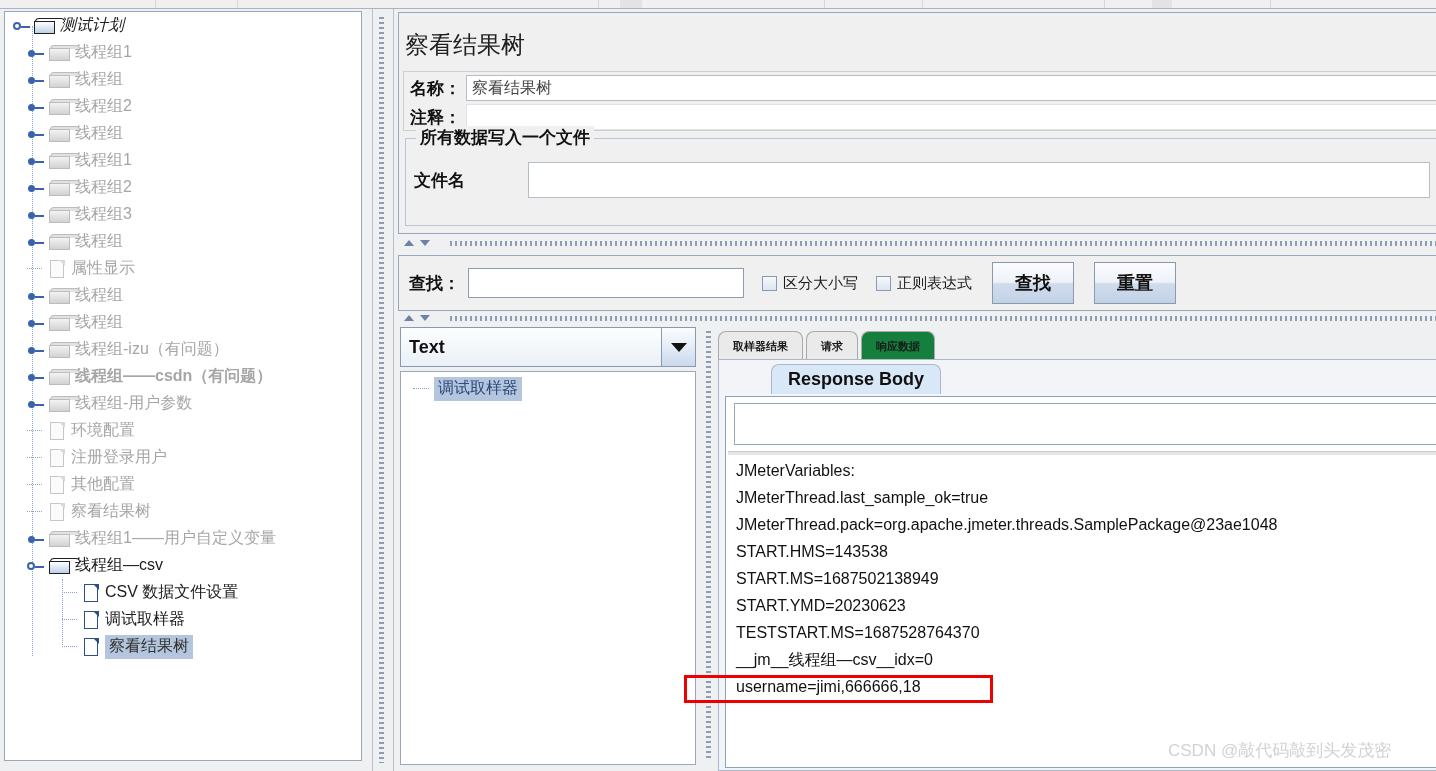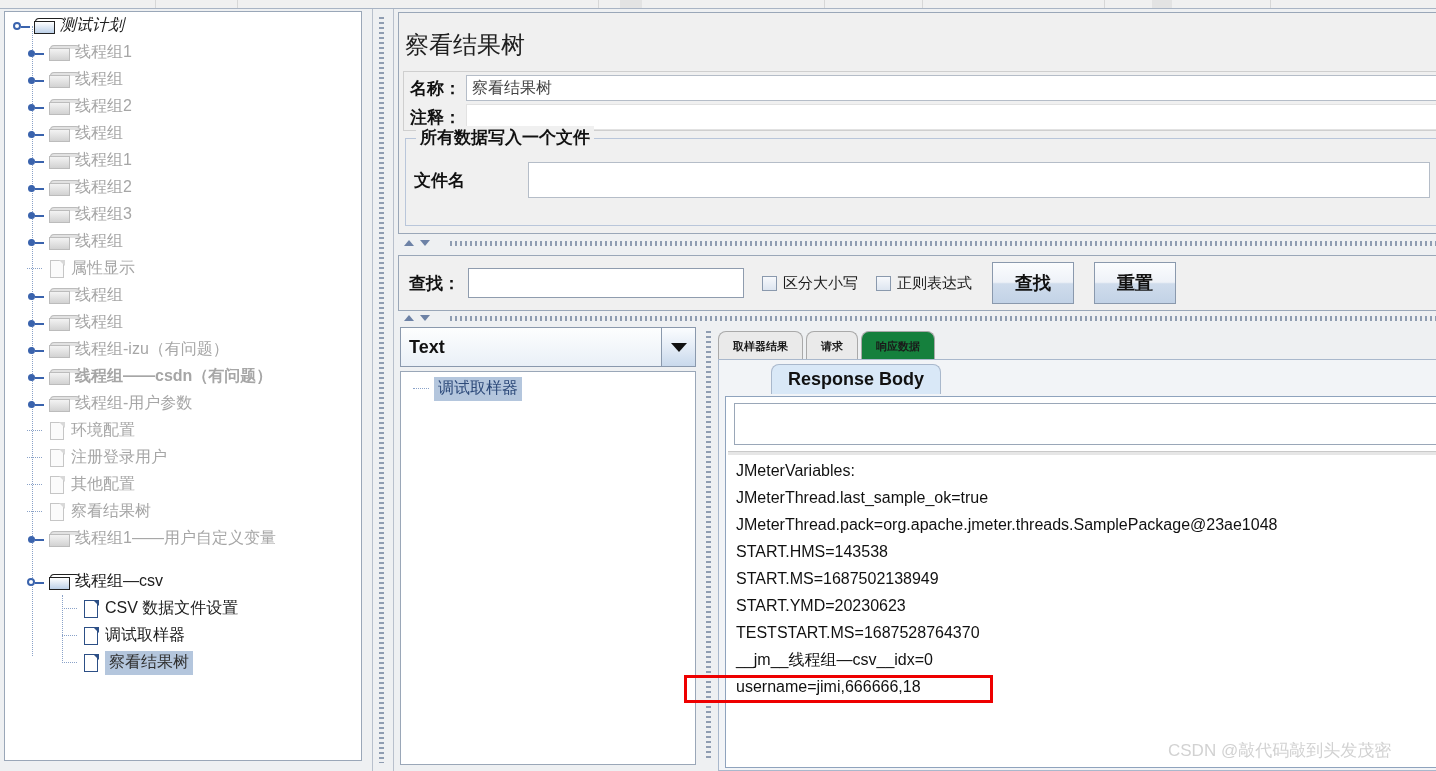--- a/index.html
+++ b/index.html
@@ -587,21 +587,21 @@
           <div class="handle" style="position: relative; margin-right: 4px;">
             <div class="dot"></div>
             <div class="stem"></div>
           </div>
           <div class="fold">
             <div class="tab"></div>
             <div class="body"></div>
           </div>
           <span class="txt">线程组1——用户自定义变量</span>
         </div>
-        <div class="tnode on" style="padding-left: 22px; margin-top: 16px;">
+        <div class="tnode on" style="padding-left: 22px;">
           <div class="handle open" style="position: relative; margin-right: 4px;">
             <div class="dot"></div>
             <div class="stem"></div>
           </div>
           <div class="fold act">
             <div class="tab"></div>
             <div class="body"></div>
           </div>
           <span class="txt">线程组—csv</span>
         </div>

